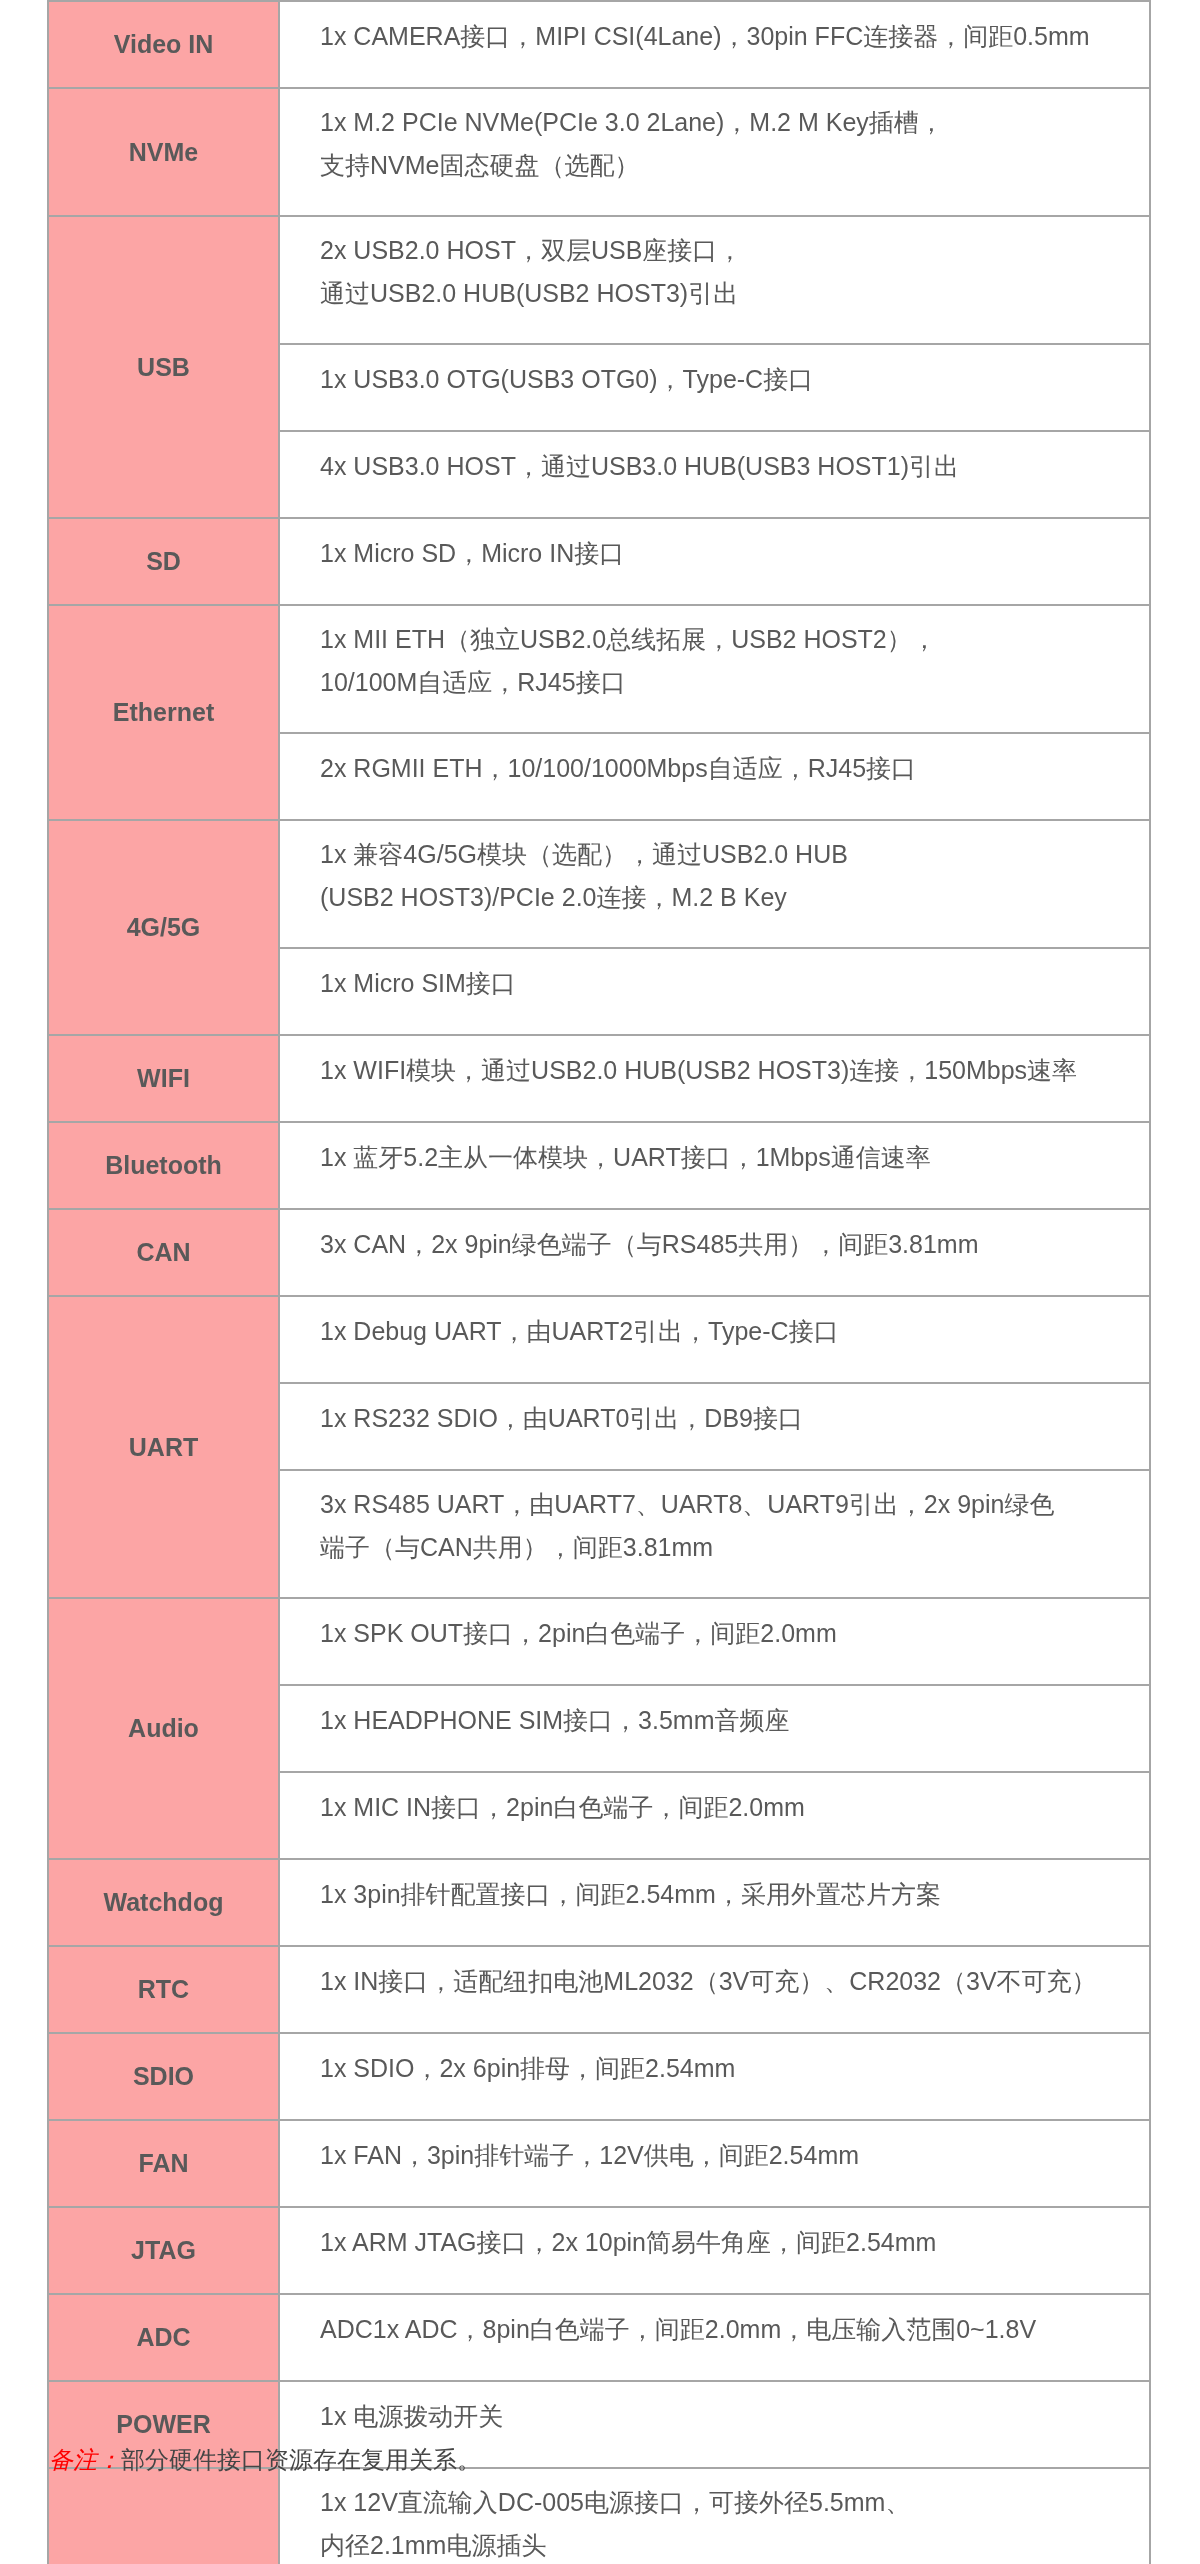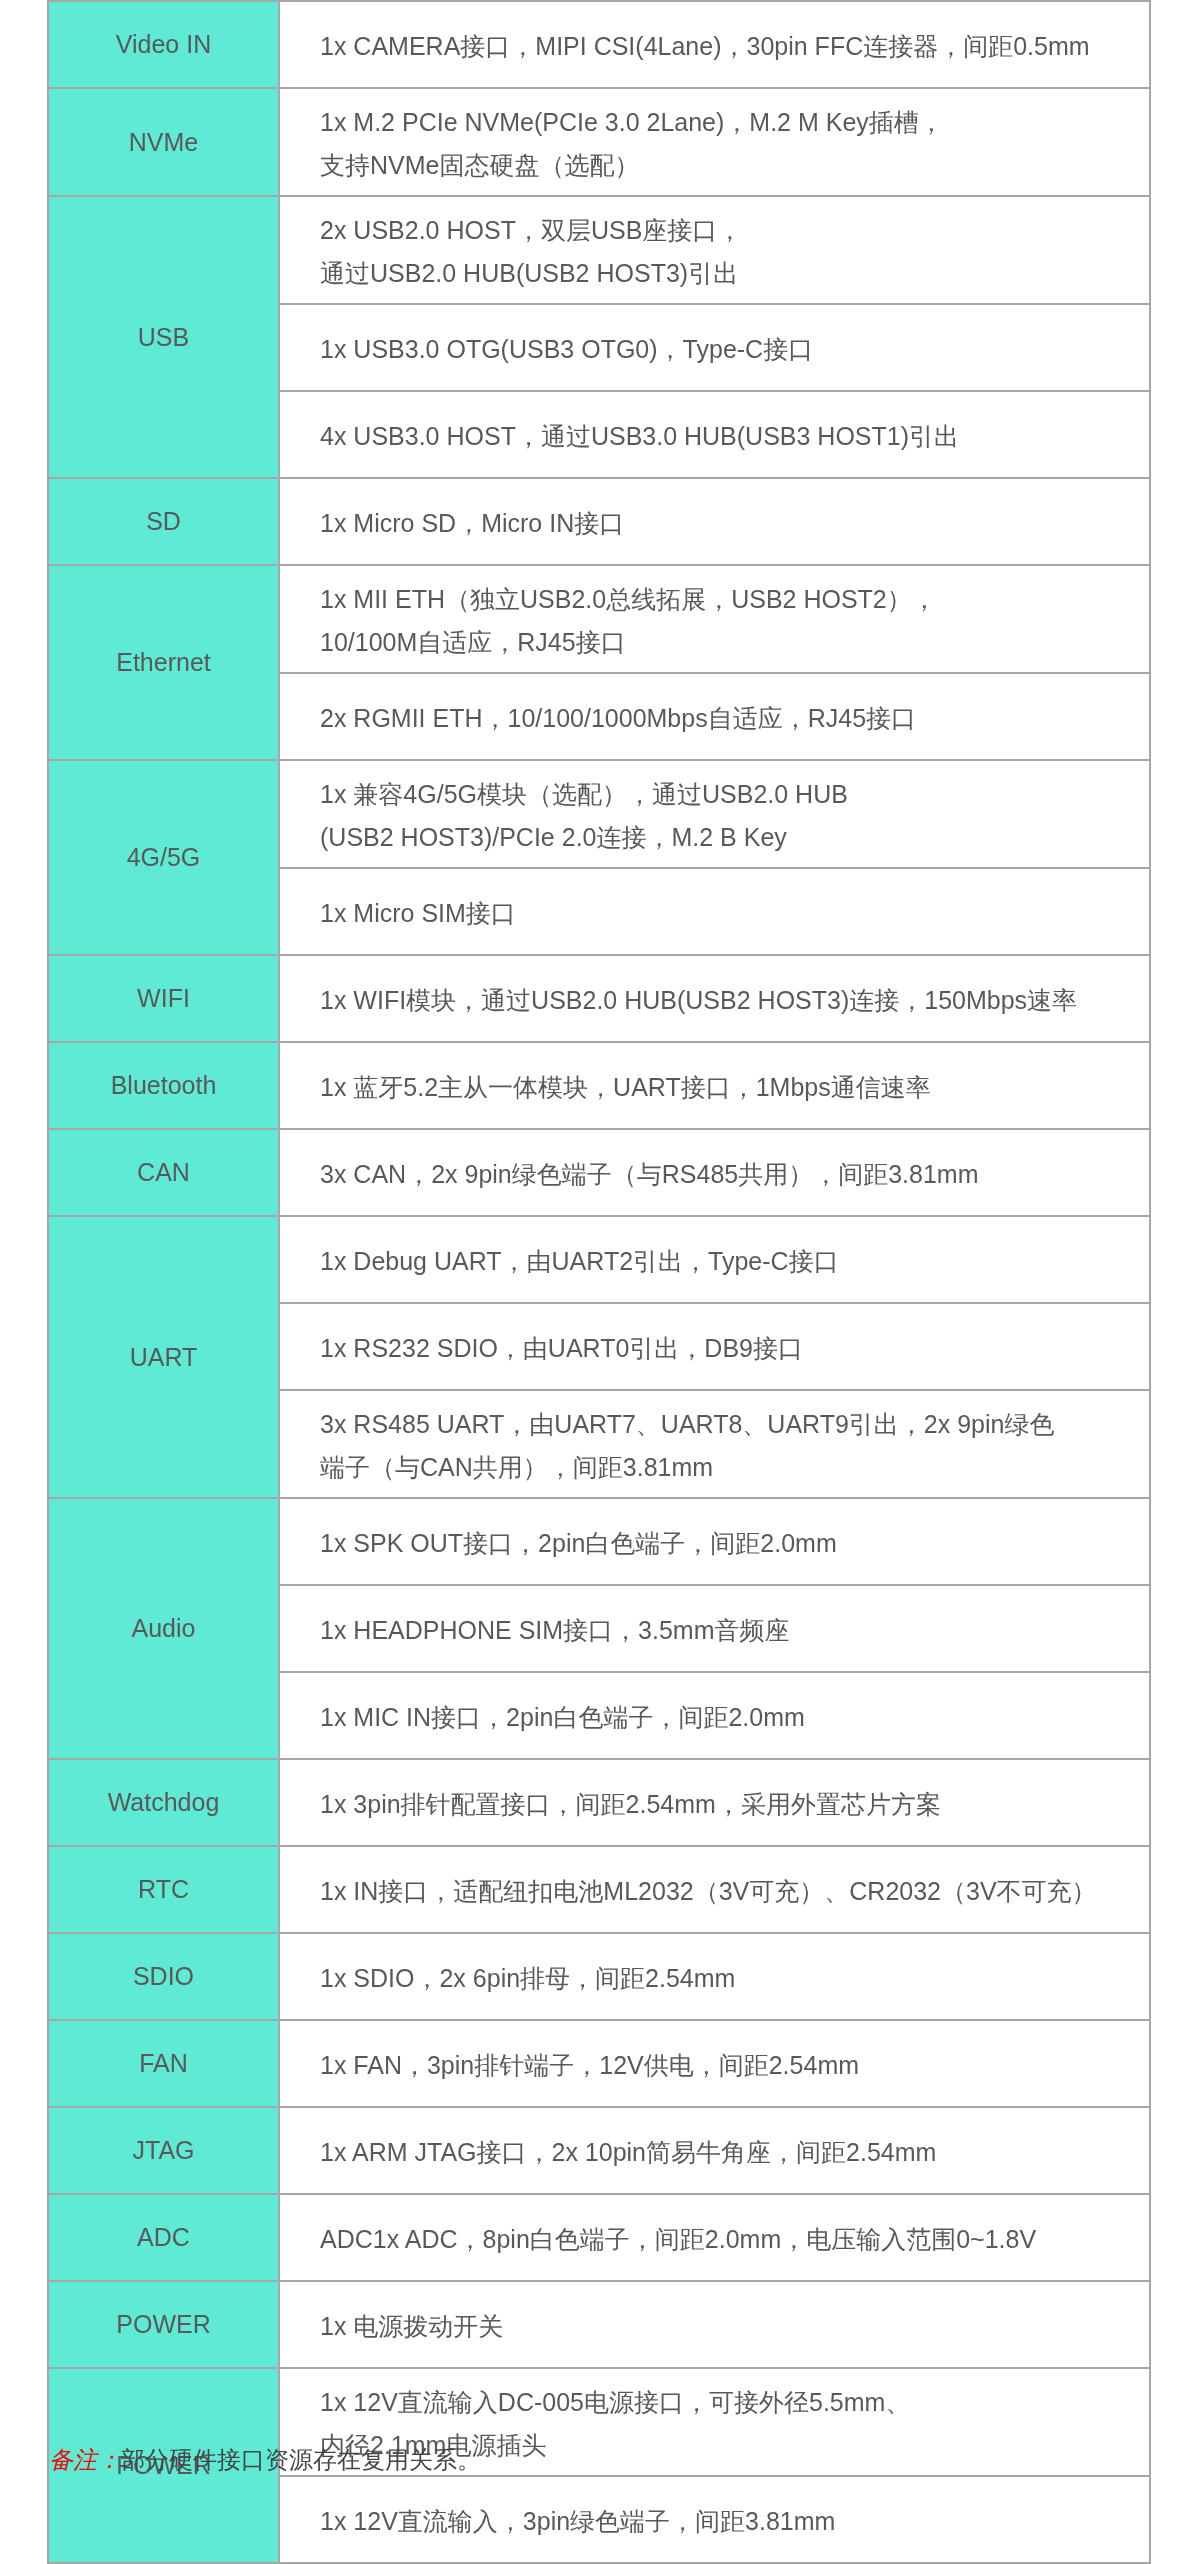--- a/index.html
+++ b/index.html
@@ -26,25 +26,26 @@
     border: 2px solid #a6a6a6;
     vertical-align: middle;
     color: #595959;
     font-size: 25px;
     font-weight: 400;
     line-height: 43px;
   }
   table.spec tr { height: 87px; }
   table.spec th.label {
     text-align: center;
-    background: #5eead4;
+    background: #fca5a5;
+    font-weight: bold;
   }
   table.spec td.value {
     text-align: left;
-    padding: 12px 10px 8px 40px;
+    padding: 12px 10px 28px 40px;
     white-space: pre-line;
     background: #ffffff;
     margin-top: 37px;
   }
 
   .footer-note {
     position: absolute;
     left: 49px;
     top: 2443px;
     font-size: 24px;

